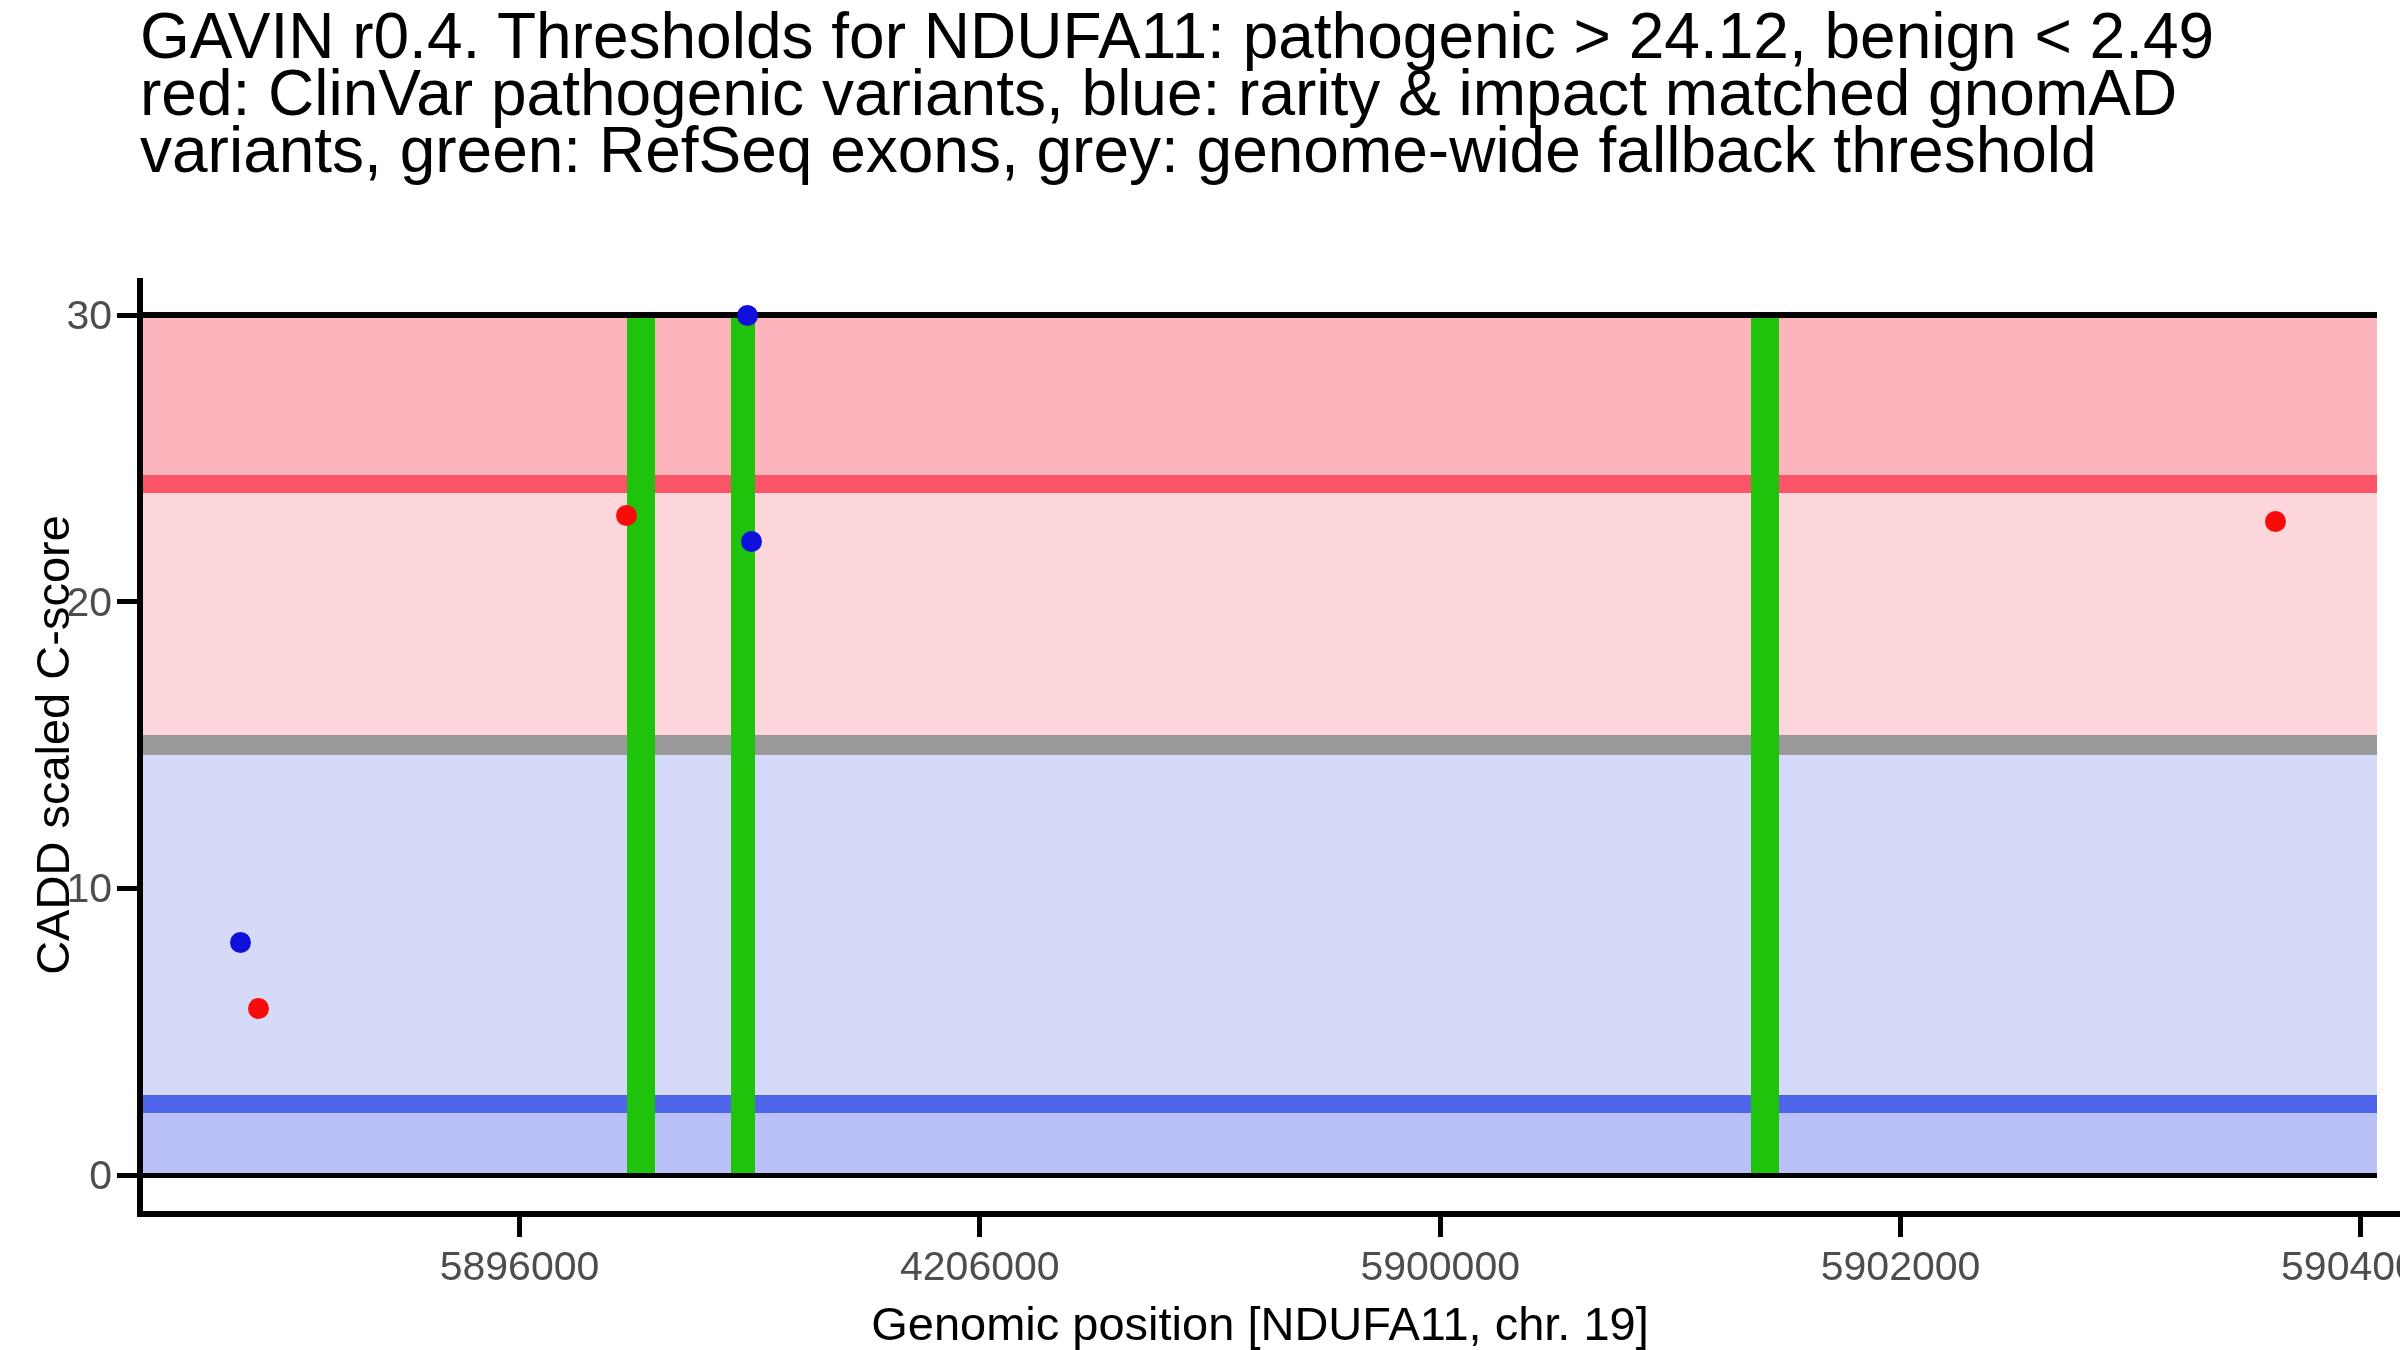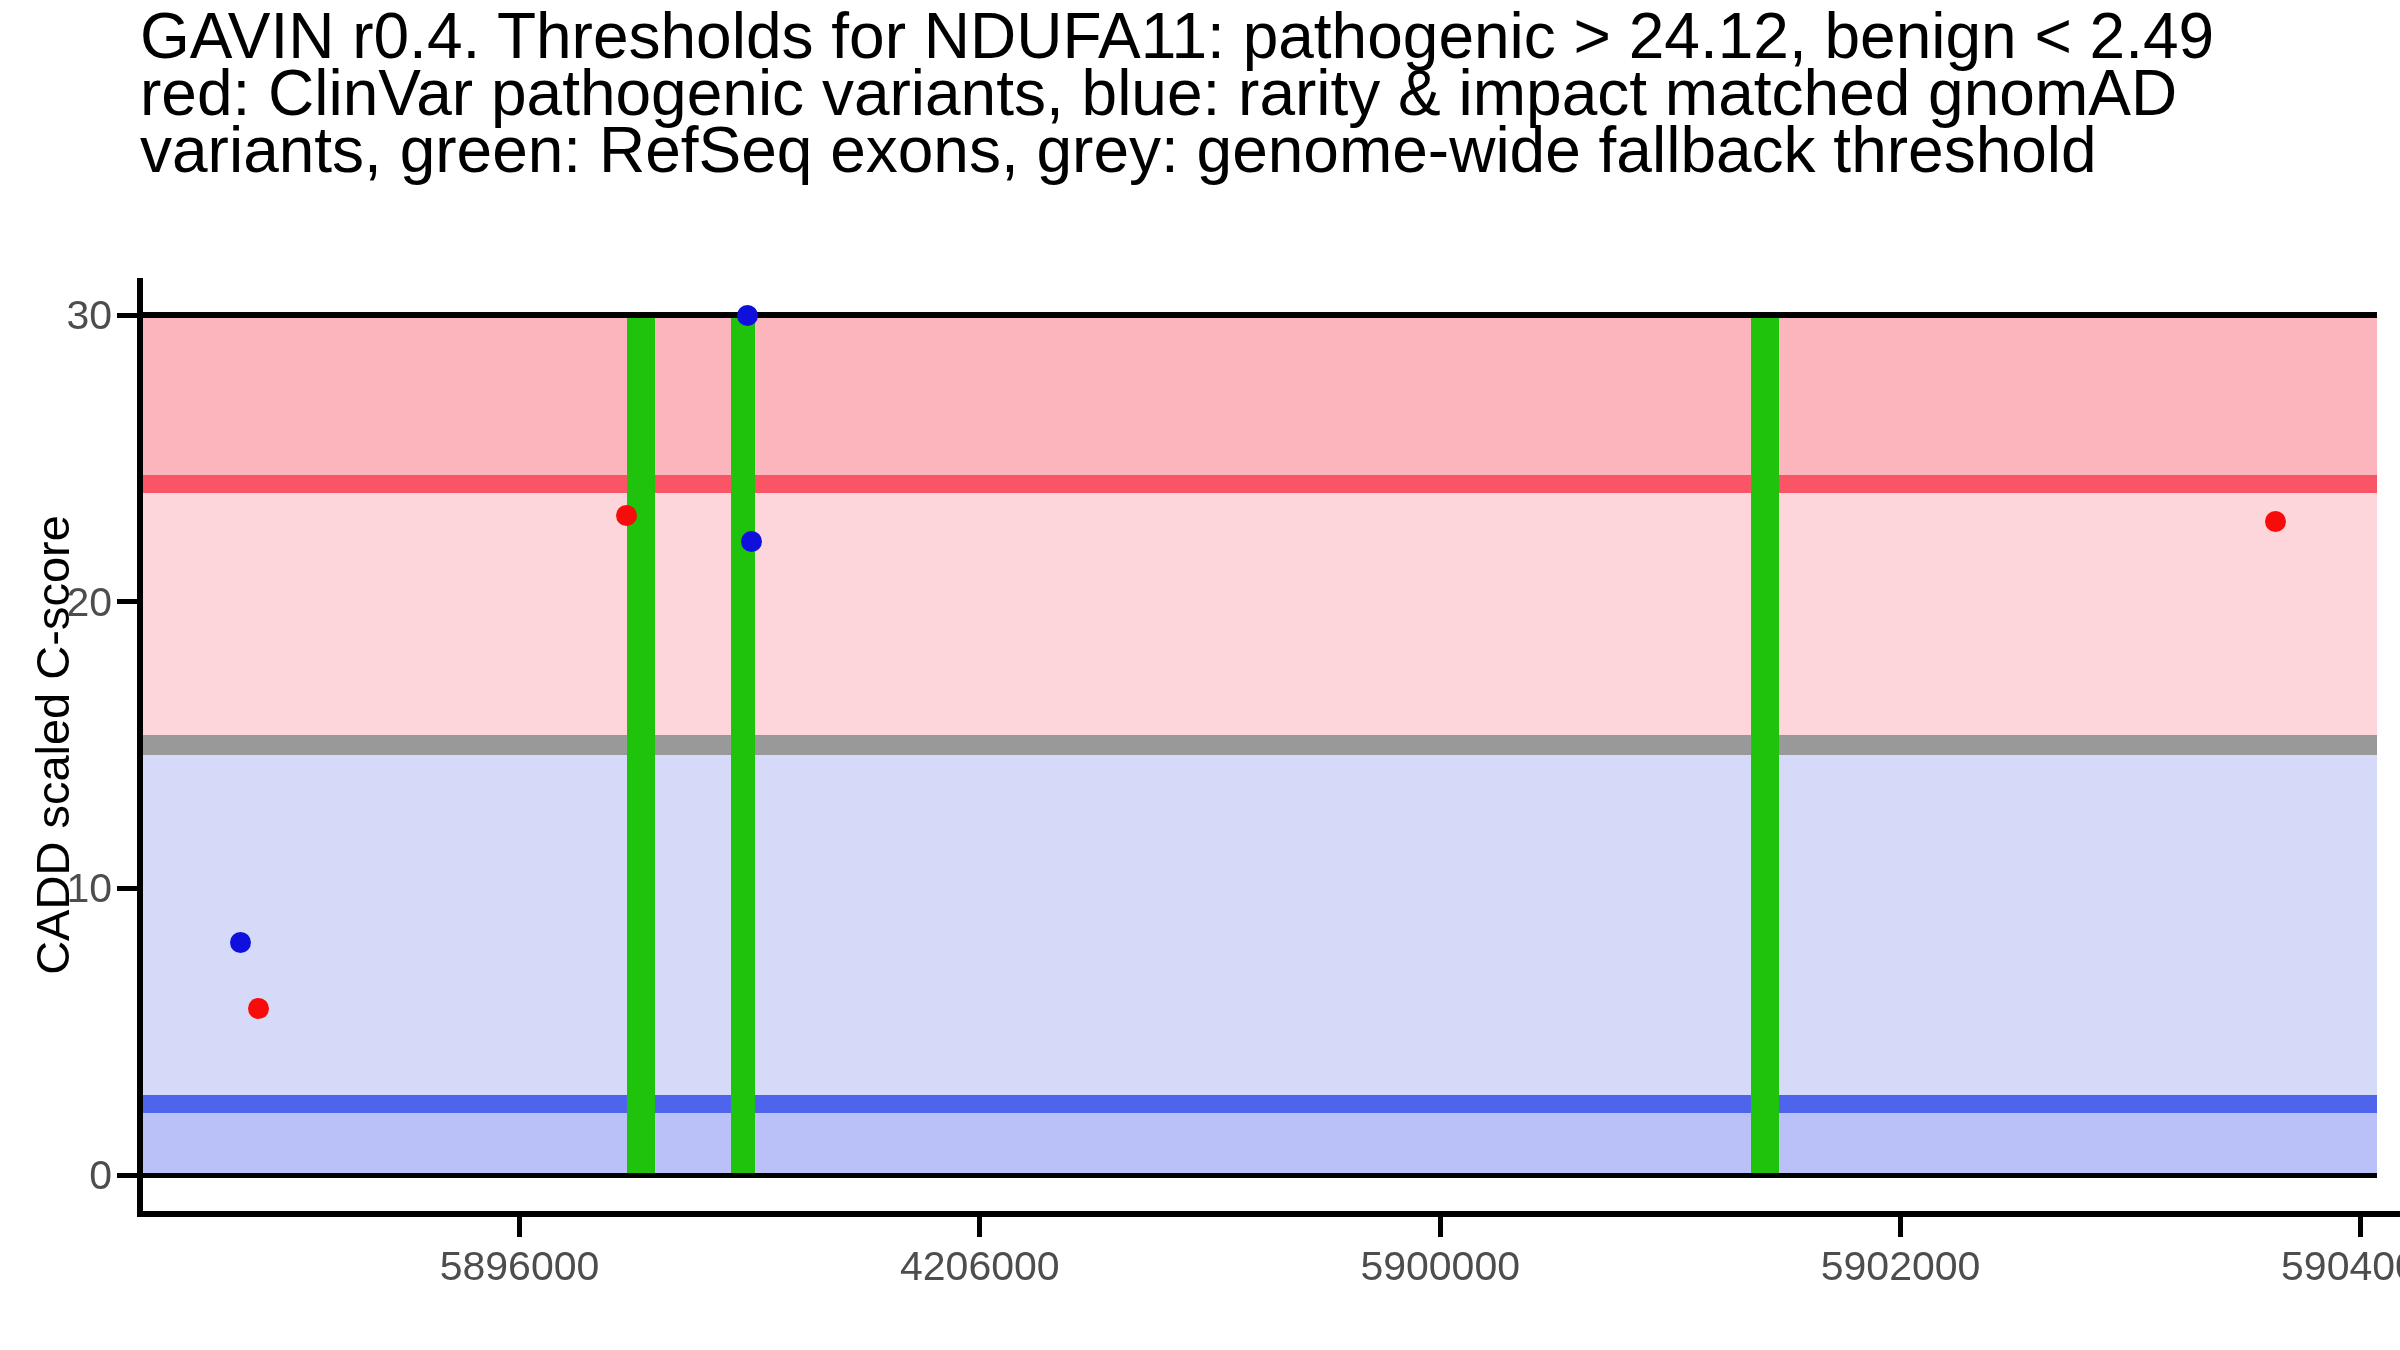--- a/index.html
+++ b/index.html
@@ -24,20 +24,21 @@
 <body>
 
 <div class="root">
   <div class="title">
     <div>GAVIN r0.4. Thresholds for NDUFA11: pathogenic &gt; 24.12, benign &lt; 2.49</div>
     <div>red: ClinVar pathogenic variants, blue: rarity &amp; impact matched gnomAD</div>
     <div>variants, green: RefSeq exons, grey: genome-wide fallback threshold</div>
   </div>
 
   <div class="ylab">CADD scaled C-score</div>
+  <div class="xlab">Genomic position [NDUFA11, chr. 19]</div>
 
   <div id="chart-layer" class="abs" style="left:0;top:0;width:2400px;height:1350px;">
       <div class="abs" style="left: 142px; width: 2235px; top: 315px; height: 168.56px; background: rgb(252, 181, 188);"></div>
       <div class="abs" style="left: 142px; width: 2235px; top: 483.56px; height: 261.44px; background: rgb(253, 214, 219);"></div>
       <div class="abs" style="left: 142px; width: 2235px; top: 745px; height: 358.62px; background: rgb(213, 218, 248);"></div>
       <div class="abs" style="left: 142px; width: 2235px; top: 1103.62px; height: 71.38px; background: rgb(185, 193, 248);"></div>
       <div class="abs" style="left: 142px; width: 2235px; top: 474.56px; height: 18px; background: rgb(250, 85, 102);"></div>
       <div class="abs" style="left: 142px; width: 2235px; top: 735px; height: 20px; background: rgb(153, 153, 153);"></div>
       <div class="abs" style="left: 142px; width: 2235px; top: 1094.62px; height: 18px; background: rgb(77, 100, 235);"></div>
       <div class="abs" style="left: 626.519px; width: 28.0814px; top: 315px; height: 860px; background: rgb(31, 195, 11);"></div>

